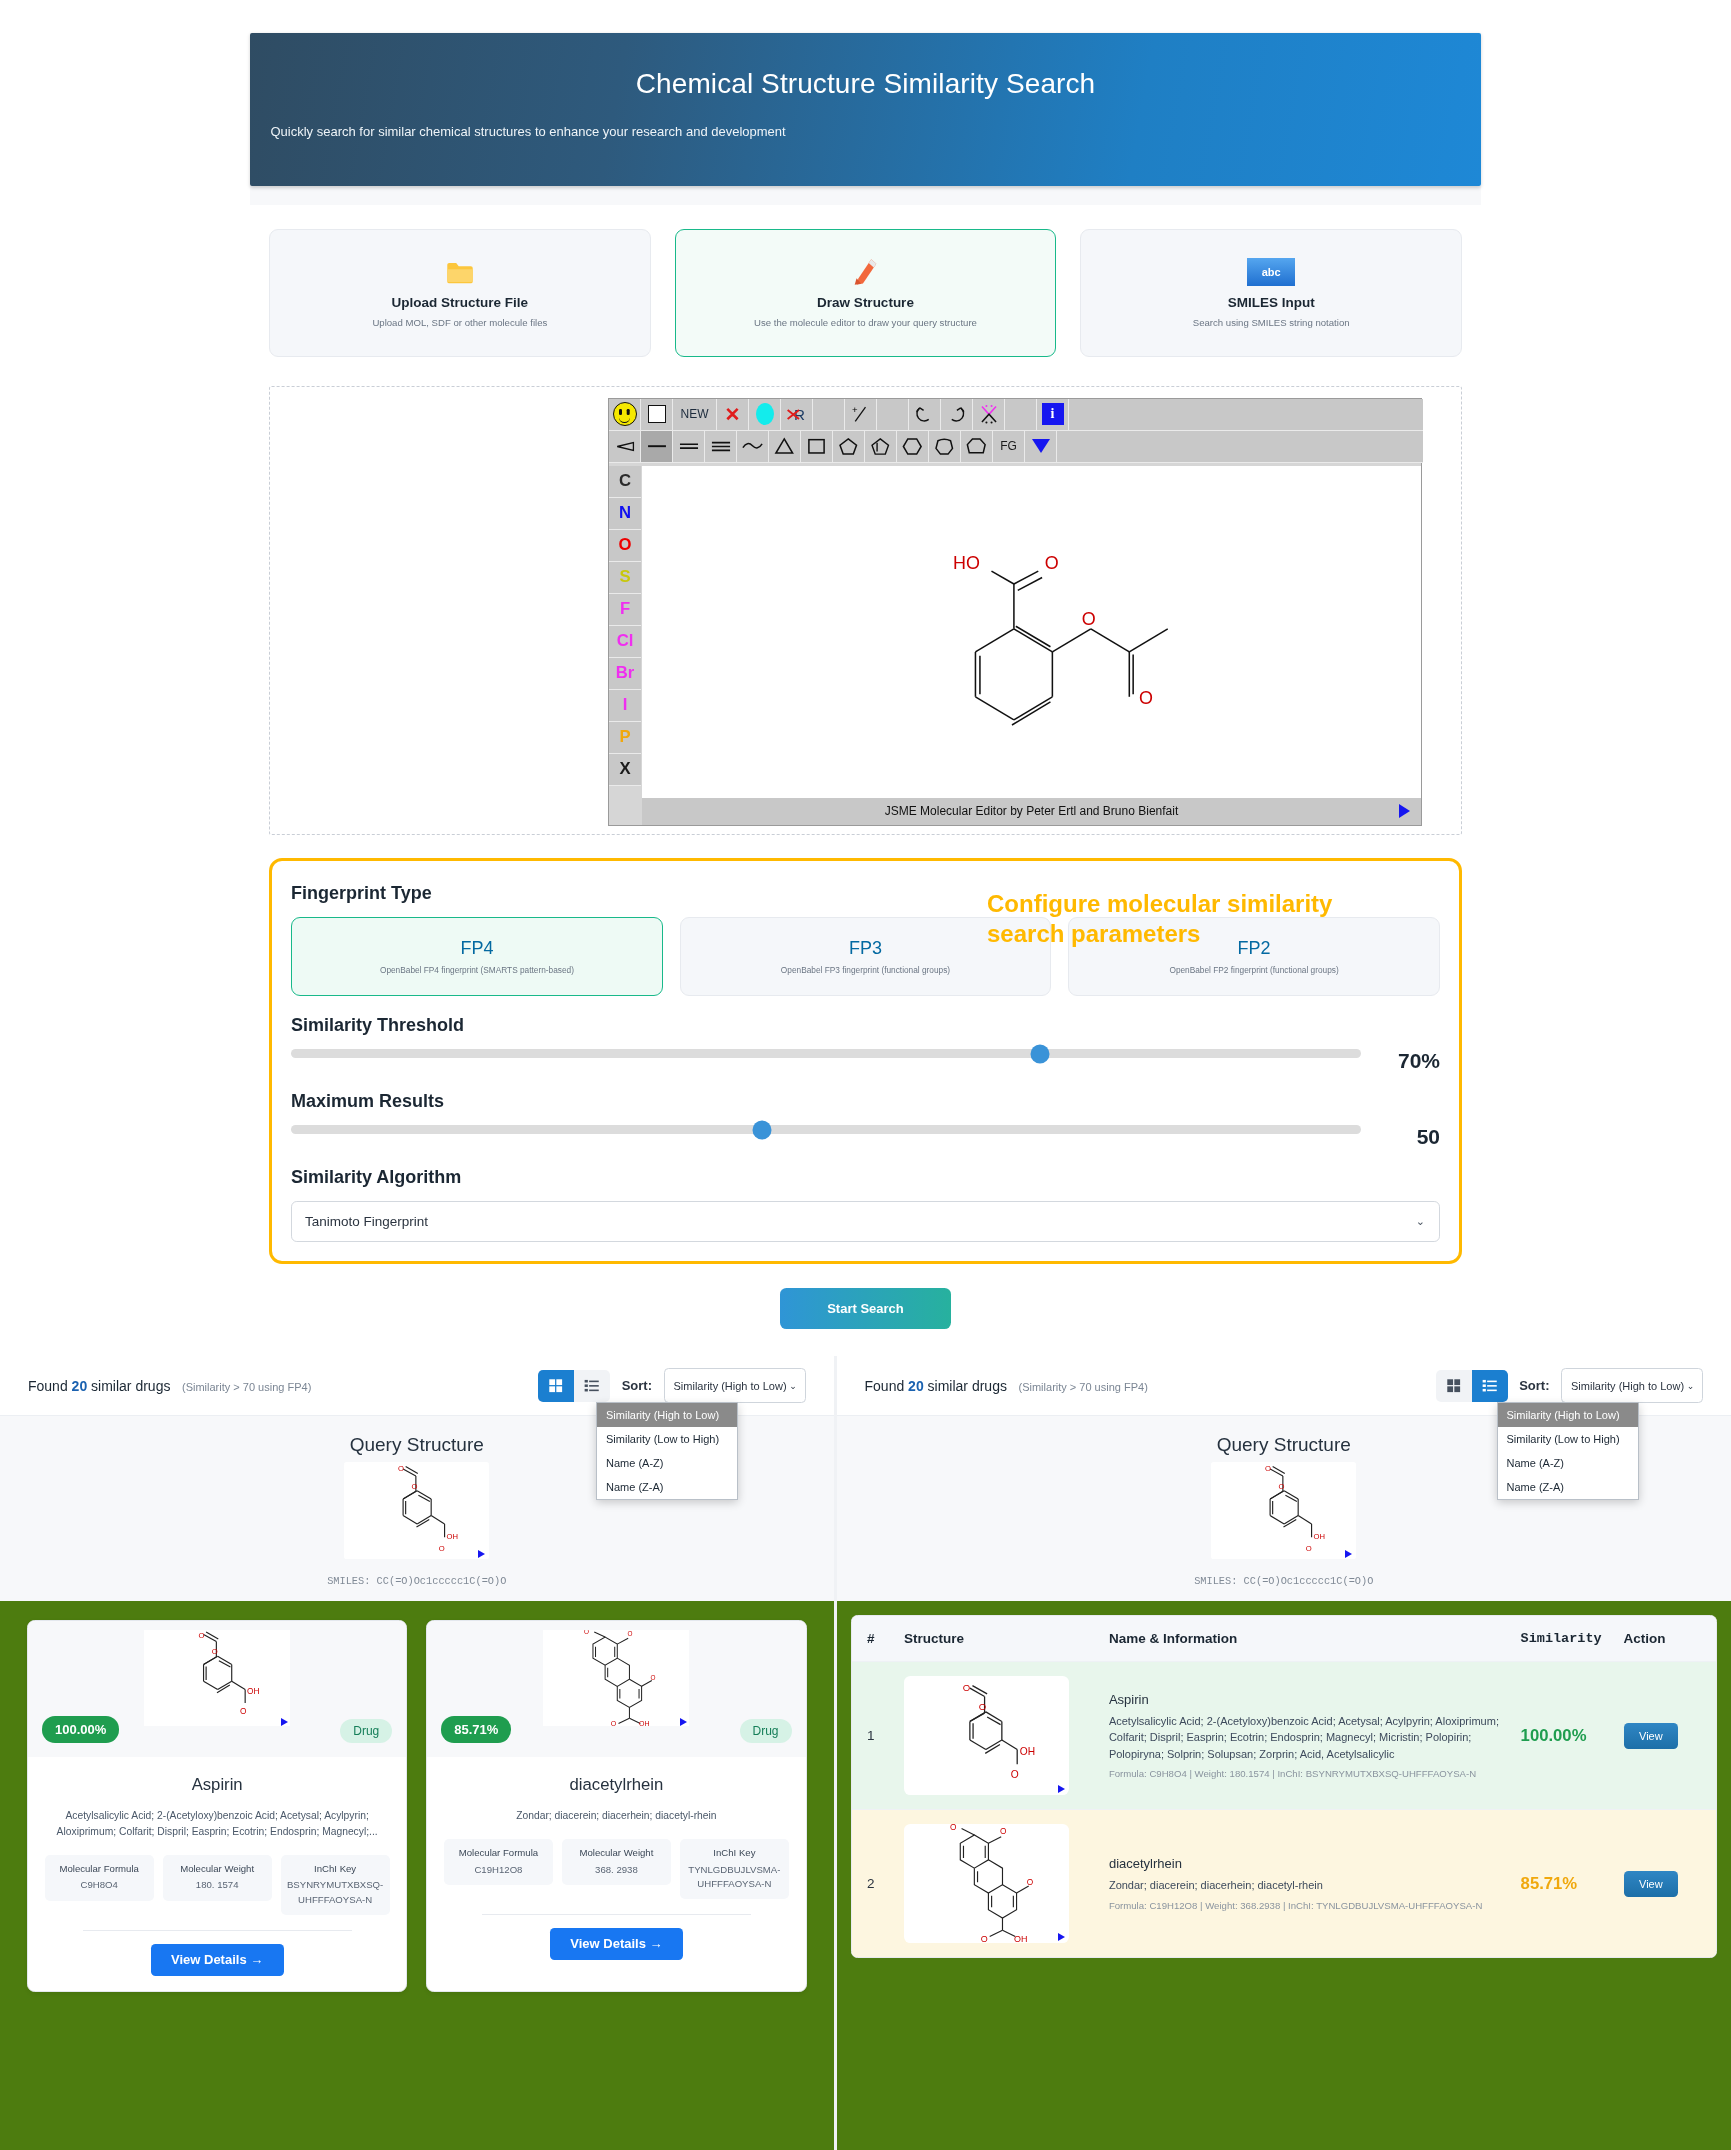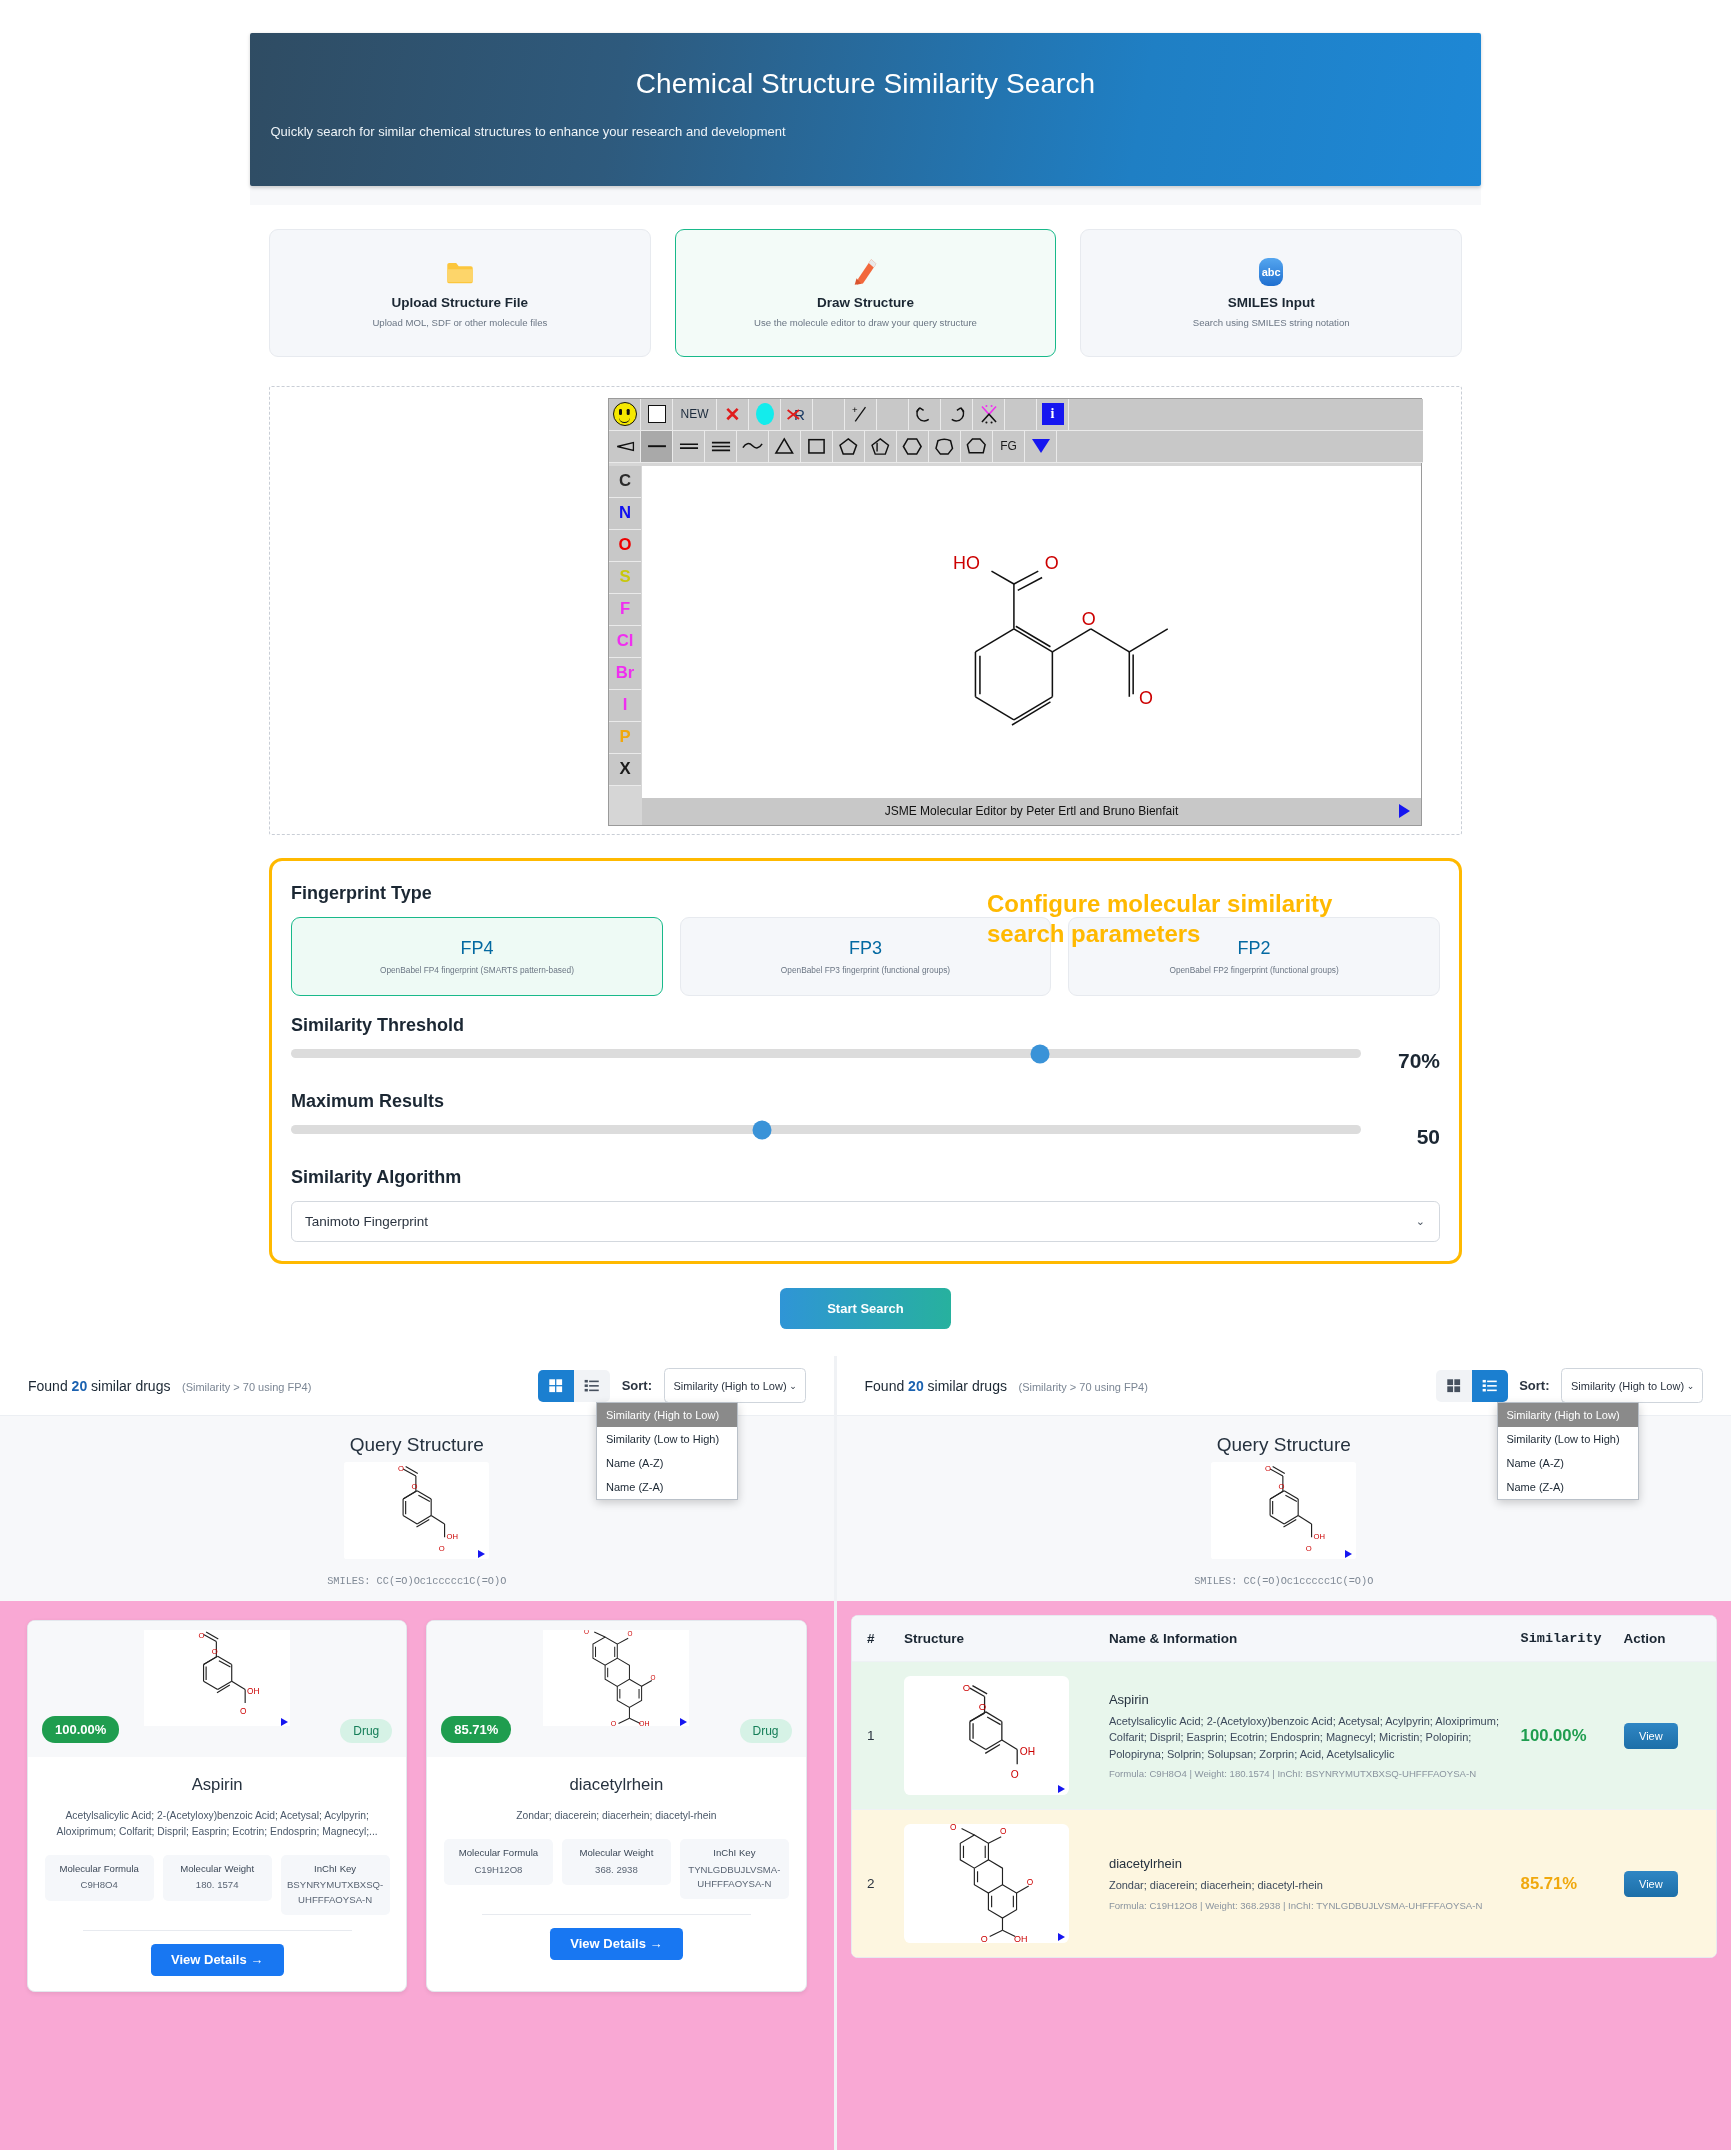--- a/index.html
+++ b/index.html
@@ -34,21 +34,21 @@
   .mode {
     flex: 1; background: #f5f7fa; border: 0.6px solid #e7eaef; border-radius: 9px;
     height: 128px; display: flex; flex-direction: column; align-items: center;
     justify-content: center; gap: 7.7px; cursor: pointer;
   }
   .mode.active { background: #f3fbf8; border: 1.9px solid #18b98a; }
   .mode .glyph { font-size: 26px; line-height: 1; height: 29.5px; display:flex; align-items:center;}
   .mode .ttl { font-size: 13.5px; font-weight: 700; color: #1b2733; }
   .mode .desc { font-size: 9.6px; color: #6b7684; }
   .abc-icon {
-    width: 24px; height: 28px; border-radius: 9px; color: #fff; font-size: 11px;
+    width: 48px; height: 28px; border-radius: 0; color: #fff; font-size: 11px;
     font-weight: 700; display: flex; align-items: center; justify-content: center;
     background: linear-gradient(180deg,#55a6ef,#1f6fd0);
   }
 
   
   .editor-outer { margin: 23px 19px 0 19px; background: #fff; padding: 6.4px 0 11.5px 0; }
   .editor-dash { border: 1.3px dashed #c9ced6; border-radius: 2.6px; height: 449px;
     position: relative; background: #fff; }
   .jsme { position: absolute; left: 338px; top: 10.3px; width: 814px; height: 428px;
     background: #d6d6d6; border: 0.6px solid #9a9a9a; }
@@ -123,21 +123,21 @@
     color: #ffb900; font-size: 24px; font-weight: 700; line-height: 1.25; }
 
   .search-wrap { text-align: center; margin: 24px 0 0 0; }
   .search-btn { display: inline-block; padding: 13px 47px; border-radius: 6.4px;
     background: linear-gradient(90deg,#2f95d6,#27b19e); color: #fff; font-size: 13px;
     font-weight: 700; border: none; cursor: pointer; }
 
   
   .results { position: absolute; left: 0; top: 1356px; width: 1731px; height: 795px;
     background: #f0f2f5; display: flex; }
-  .pane { position: relative; background: #f9a8d4; }
+  .pane { position: relative; background: #4d7c0f; }
   .pane-left { width: 837px; border-right: 3.8px solid #f0f2f5; }
   .pane-right { width: 895px; }
   .pane-bar { height: 59px; background: #fff; display: flex; align-items: center;
     padding: 0 28px; gap: 11.5px; position: relative; }
   .found { font-size: 14px; color: #1b2733; }
   .found b { color: #1b62b0; }
   .found .small { font-size: 11px; color: #7b8694; margin-left: 7.7px; }
   .spacer { flex: 1; }
   .vtoggle { display: flex; background: #f1f3f6; border-radius: 5.1px; overflow: hidden; }
   .vbtn { width: 36px; height: 32px; display: flex; align-items: center;

